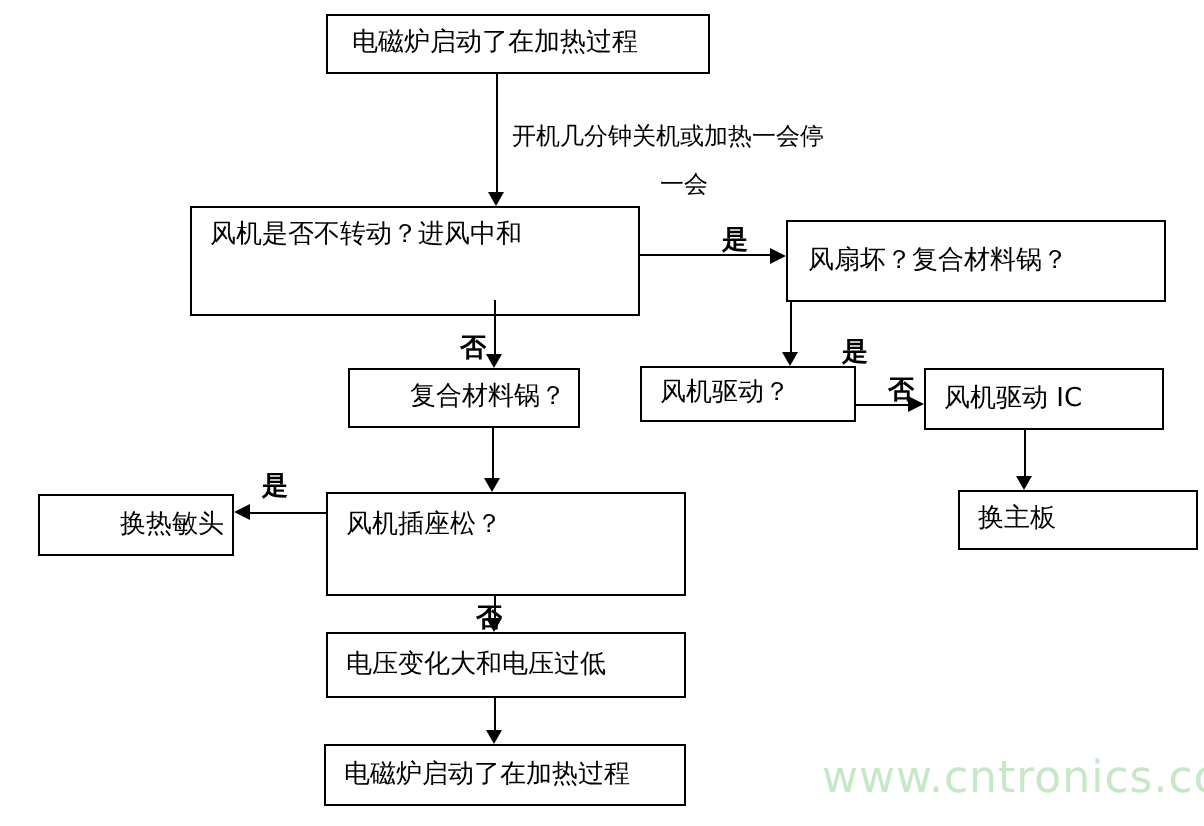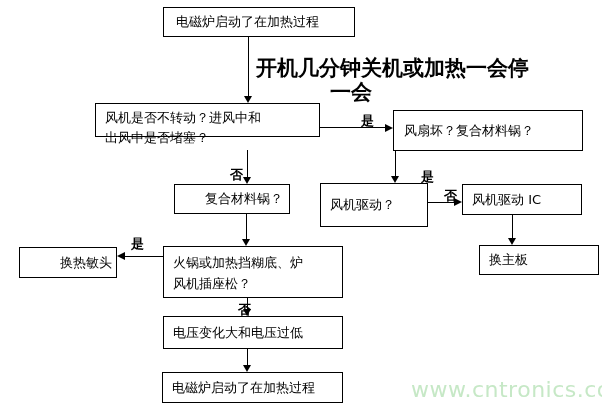--- a/index.html
+++ b/index.html
@@ -14,63 +14,61 @@
   }
   .box.topline{justify-content:flex-start;padding-top:4px;}
   .vline,.hline{position:absolute;background:#000;}
   .vline{width:1px;}
   .hline{height:1px;}
   .arr{position:absolute;width:0;height:0;}
   .arr.down{border-left:4px solid transparent;border-right:4px solid transparent;border-top:7px solid #000;}
   .arr.right{border-top:4px solid transparent;border-bottom:4px solid transparent;border-left:8px solid #000;}
   .arr.left{border-top:4px solid transparent;border-bottom:4px solid transparent;border-right:8px solid #000;}
   .elabel{position:absolute;font-size:13px;font-weight:bold;line-height:14px;white-space:nowrap;}
-  .symptom{position:absolute;font-size:21px;font-weight:bold;line-height:17px;white-space:nowrap;}
+  .symptom{position:absolute;font-size:12px;font-weight:normal;line-height:17px;white-space:nowrap;}
   .watermark{position:absolute;left:411px;top:377px;font-size:22px;letter-spacing:0.5px;}
 </style>
 </head>
 <body>
 
 <div id="canvas">
 
   <div class="box" style="left:163px;top:7px;width:192px;height:30px;padding-left:12px;">
     <span>电磁炉启动了在加热过程</span>
   </div>
 
-  <div class="box topline" style="left:95px;top:103px;width:225px;height:34px;">
+  <div class="box topline" style="left:95px;top:103px;width:225px;height:55px;">
     <span>风机是否不转动？进风中和</span>
-    <span>出风中是否堵塞？</span>
   </div>
 
   <div class="box" style="left:393px;top:110px;width:190px;height:41px;padding-left:10px;">
     <span>风扇坏？复合材料锅？</span>
   </div>
 
   <div class="box" style="left:174px;top:184px;width:116px;height:30px;text-align:right;">
     <span>复合材料锅？</span>
   </div>
 
-  <div class="box" style="left:320px;top:183px;width:108px;height:44px;">
+  <div class="box" style="left:320px;top:183px;width:108px;height:28px;">
     <span>风机驱动？</span>
   </div>
 
   <div class="box" style="left:462px;top:184px;width:120px;height:31px;">
     <span>风机驱动 IC</span>
   </div>
 
   <div class="box" style="left:463px;top:245px;width:120px;height:30px;margin-left:16px;">
     <span>换主板</span>
   </div>
 
   <div class="box" style="left:19px;top:247px;width:98px;height:31px;padding-left:40px;">
     <span>换热敏头</span>
   </div>
 
   <div class="box topline" style="left:163px;top:246px;width:180px;height:52px;padding-top:5px;line-height:21px;">
-    <span>火锅或加热挡糊底、炉</span>
     <span>风机插座松？</span>
   </div>
 
   <div class="box" style="left:163px;top:316px;width:180px;height:33px;">
     <span>电压变化大和电压过低</span>
   </div>
 
   <div class="box" style="left:162px;top:372px;width:181px;height:31px;">
     <span>电磁炉启动了在加热过程</span>
   </div>

